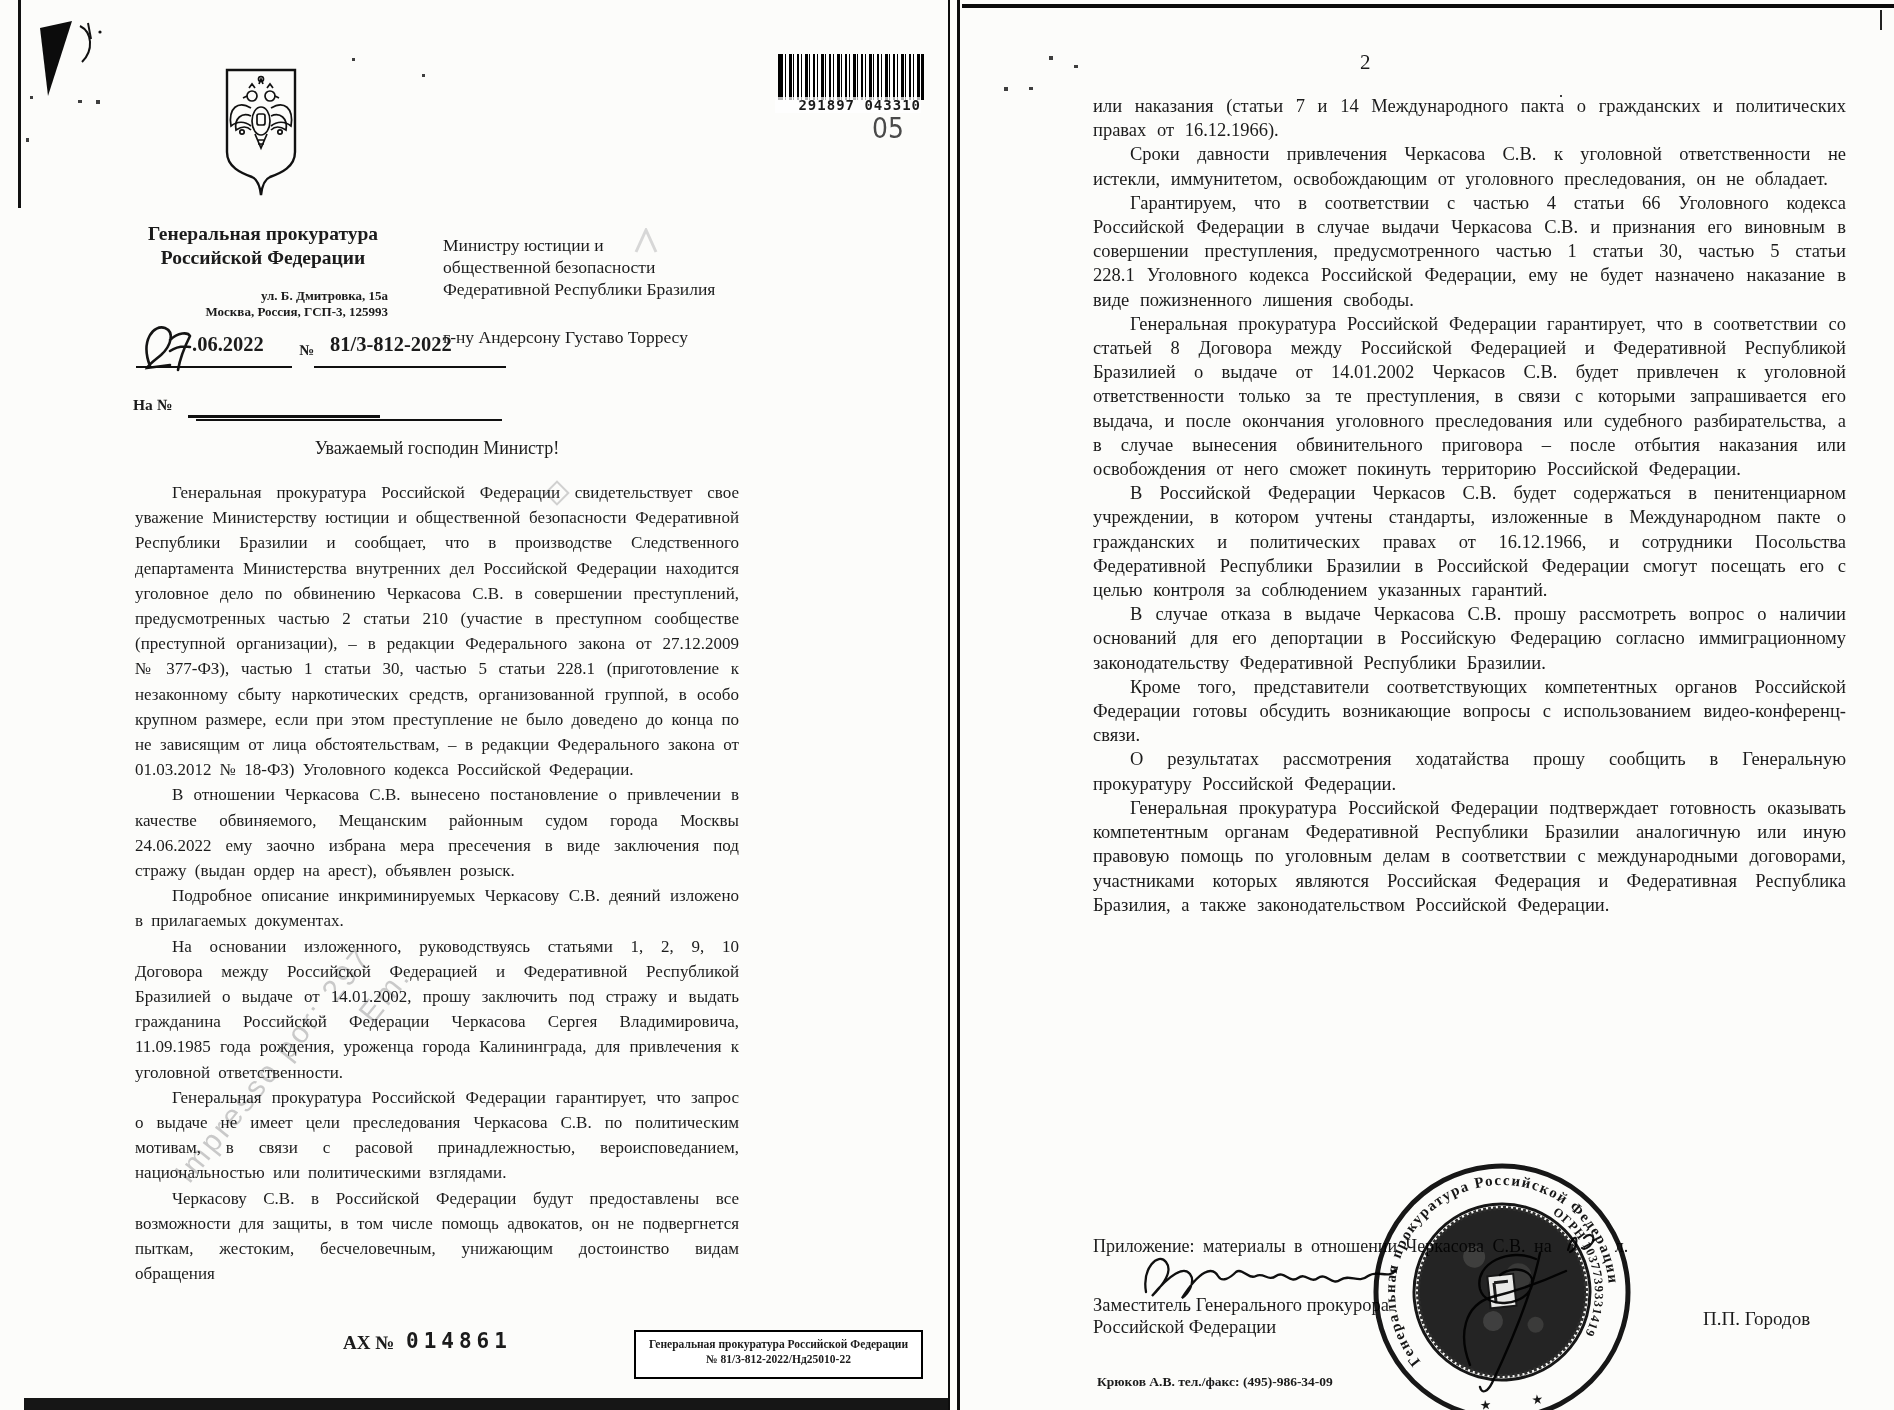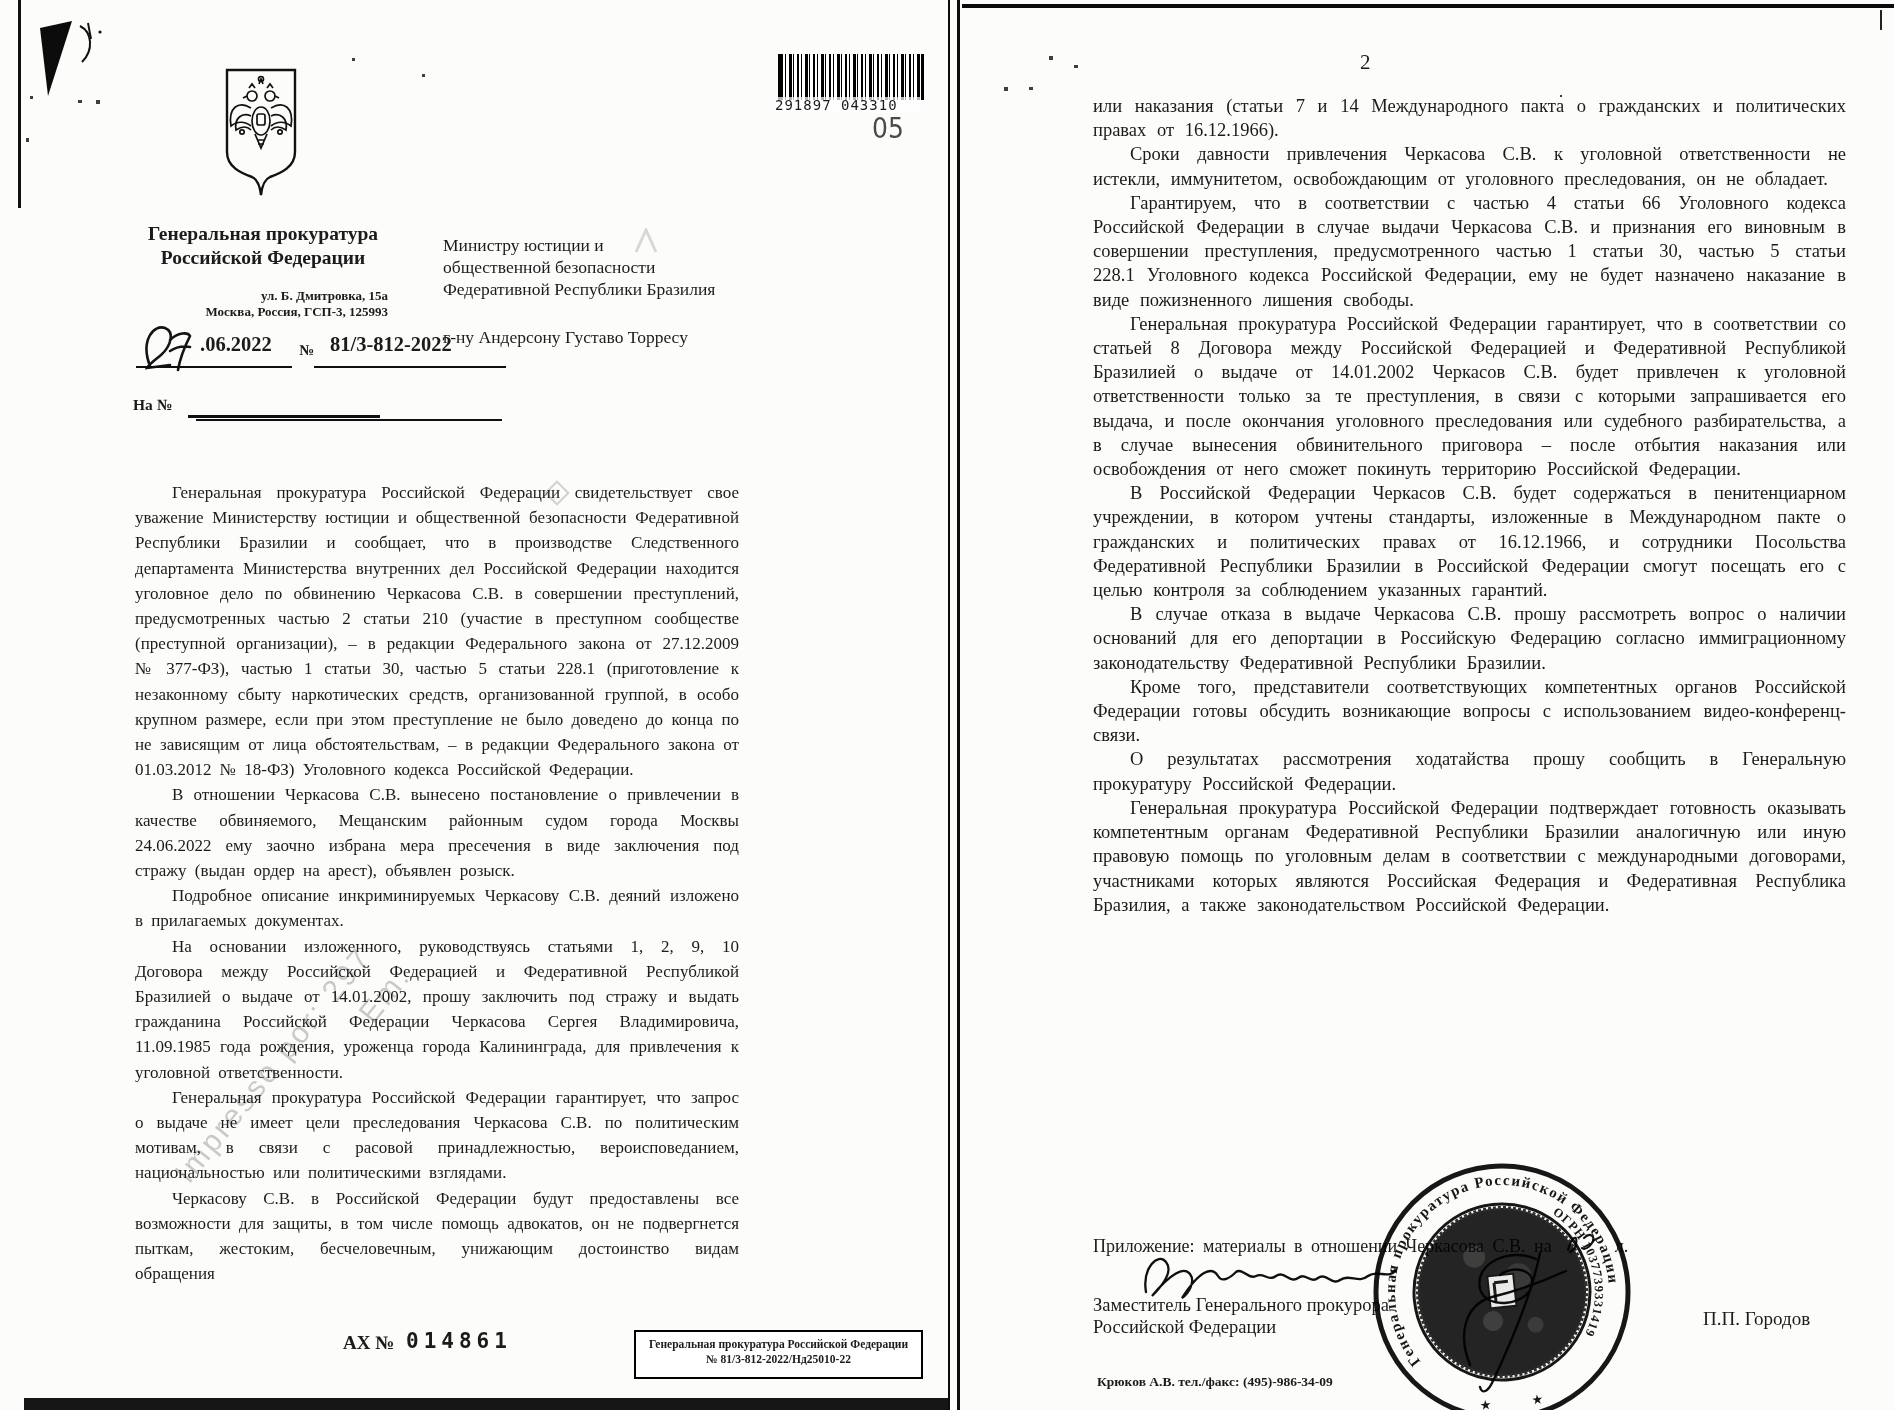--- a/index.html
+++ b/index.html
@@ -25,22 +25,22 @@
   .body-block p.cont{text-indent:0;}
   .salutation{width:604px;text-align:center;font-size:18px;}
   
   .barcode-bars{
     width:140px;height:46px;
     background:repeating-linear-gradient(90deg,
       #000 0 2px,#fff 2px 4px,#000 4px 5px,#fff 5px 8px,
       #000 8px 11px,#fff 11px 12px,#000 12px 13px,#fff 13px 16px);
     border-left:3px solid #000;border-right:3px solid #000;
   }
-  .barcode-digits{width:146px;text-align:left;font-family:"DejaVu Sans Mono",monospace;
-    font-size:14px;font-weight:normal;letter-spacing:1px;background:rgba(255,255,255,.7);}
+  .barcode-digits{width:146px;text-align:right;font-family:"DejaVu Sans Mono",monospace;
+    font-size:14px;font-weight:bold;letter-spacing:1px;background:rgba(255,255,255,.7);}
   .barcode-05{font-family:"DejaVu Sans",sans-serif;font-size:25px;color:#4a4a4a;transform:scaleY(1.12);}
   
   .wm{color:#bdbdbd;opacity:.8;font-family:"Liberation Sans",sans-serif;
       letter-spacing:3px;font-size:30px;transform-origin:0 0;transform:rotate(-51deg);white-space:nowrap;}
   .wm-diamond{width:14px;height:14px;border:2px solid #c4c4c4;transform:rotate(45deg);opacity:.8;}
   
   .ax-label{font-size:19px;font-weight:bold;}
   .ax-number{font-family:"DejaVu Sans Mono",monospace;font-weight:bold;font-size:21px;letter-spacing:5px;}
   .stamp-box{width:285px;height:40px;border:2.5px solid #000;text-align:center;
     font-size:11.5px;font-weight:bold;line-height:15px;padding-top:5px;background:#fff;}
@@ -104,41 +104,42 @@
   </div>
   <div class="abs org-addr" style="left:138px;top:288px;">
     <div>ул. Б. Дмитровка, 15а</div>
     <div>Москва, Россия, ГСП-3, 125993</div>
   </div>
 
   <svg class="abs" style="left:138px;top:320px;" width="54" height="52" viewBox="0 0 54 52">
     <path d="M12,46 C2,20 16,4 27,8 C37,12 33,26 23,35 C17,40 11,44 9,48 L32,45
              M32,20 C40,12 50,12 52,16 C46,28 42,38 40,50 M32,31 C38,27 46,26 52,27" fill="none" stroke="#141414" stroke-width="2.6" stroke-linecap="round"></path>
   </svg>
-  <div class="abs date-num" style="left:200px;top:333px;">.06.2022</div>
+  <div class="abs date-num" style="left:192px;top:333px;">.06.2022</div>
   <div class="abs bold" style="left:299px;top:342px;font-size:15px;">№</div>
   <div class="abs date-num" style="left:330px;top:333px;">81/3-812-2022</div>
   <div class="abs uline" style="left:136px;top:366px;width:156px;"></div>
   <div class="abs uline" style="left:314px;top:366px;width:192px;"></div>
 
   <div class="abs bold" style="left:133px;top:396px;font-size:15.5px;">На №</div>
   <div class="abs uline" style="left:188px;top:415px;width:192px;height:2.5px;"></div>
   <div class="abs uline" style="left:196px;top:419px;width:306px;height:1.5px;"></div>
 
   <div class="abs barcode-bars" style="left:778px;top:54px;"></div>
   <div class="abs barcode-digits" style="left:775px;top:97px;">291897 043310</div>
   <div class="abs barcode-05" style="left:872px;top:114px;">05</div>
 
   <div class="abs addressee" style="left:443px;top:234px;">
     <div>Министру юстиции и</div>
     <div>общественной безопасности</div>
     <div>Федеративной Республики Бразилия</div>
   </div>
   <div class="abs addressee" style="left:443px;top:326px;">г-ну Андерсону Густаво Торресу</div>
 
+  <div class="abs salutation" style="left:135px;top:438px;">Уважаемый господин Министр!</div>
 
   <div class="abs body-block body1" style="left:135px;top:480px;">
     <p>Генеральная прокуратура Российской Федерации свидетельствует свое уважение Министерству юстиции и общественной безопасности Федеративной Республики Бразилии и сообщает, что в производстве Следственного департамента Министерства внутренних дел Российской Федерации находится уголовное дело по обвинению Черкасова С.В. в совершении преступлений, предусмотренных частью 2 статьи 210 (участие в преступном сообществе (преступной организации), – в редакции Федерального закона от 27.12.2009 № 377-ФЗ), частью 1 статьи 30, частью 5 статьи 228.1 (приготовление к незаконному сбыту наркотических средств, организованной группой, в особо крупном размере, если при этом преступление не было доведено до конца по не зависящим от лица обстоятельствам, – в редакции Федерального закона от 01.03.2012 № 18-ФЗ) Уголовного кодекса Российской Федерации.</p>
     <p>В отношении Черкасова С.В. вынесено постановление о привлечении в качестве обвиняемого, Мещанским районным судом города Москвы 24.06.2022 ему заочно избрана мера пресечения в виде заключения под стражу (выдан ордер на арест), объявлен розыск.</p>
     <p>Подробное описание инкриминируемых Черкасову С.В. деяний изложено в прилагаемых документах.</p>
     <p>На основании изложенного, руководствуясь статьями 1, 2, 9, 10 Договора между Российской Федерацией и Федеративной Республикой Бразилией о выдаче от 14.01.2002, прошу заключить под стражу и выдать гражданина Российской Федерации Черкасова Сергея Владимировича, 11.09.1985 года рождения, уроженца города Калининграда, для привлечения к уголовной ответственности.</p>
     <p>Генеральная прокуратура Российской Федерации гарантирует, что запрос о выдаче не имеет цели преследования Черкасова С.В. по политическим мотивам, в связи с расовой принадлежностью, вероисповеданием, национальностью или политическими взглядами.</p>
     <p>Черкасову С.В. в Российской Федерации будут предоставлены все возможности для защиты, в том числе помощь адвокатов, он не подвергнется пыткам, жестоким, бесчеловечным, унижающим достоинство видам обращения</p>
   </div>
 

